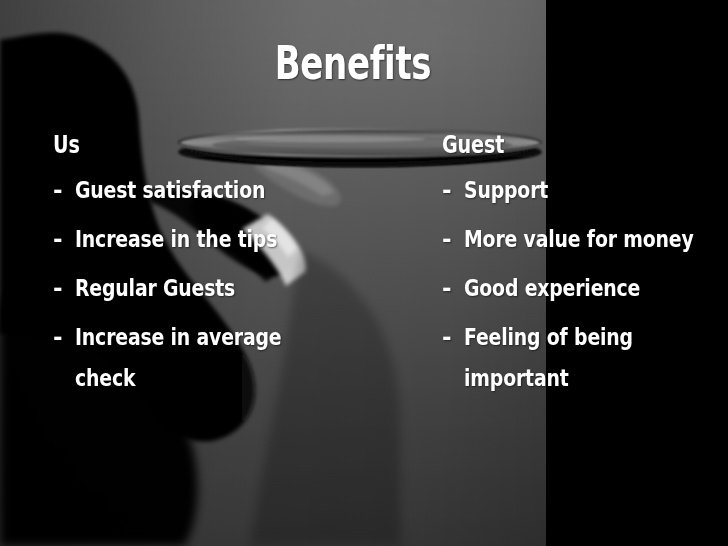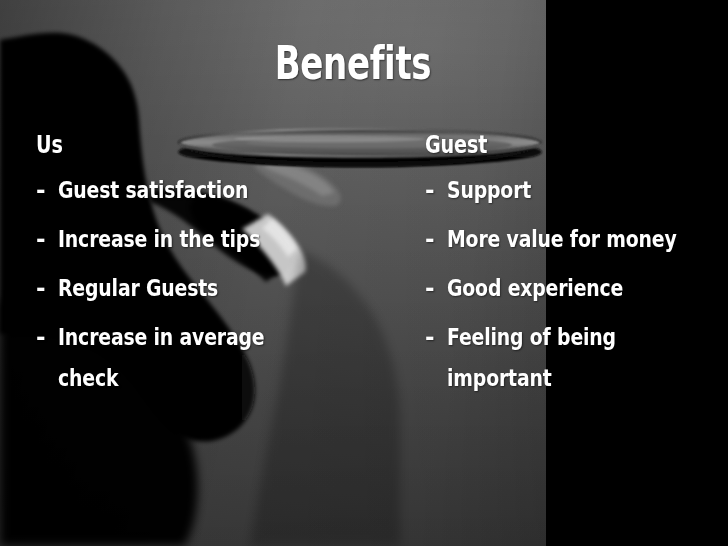--- a/index.html
+++ b/index.html
@@ -66,20 +66,21 @@
     transform: scaleX(0.74);
     transform-origin: 50% 50%;
     text-shadow: 1px 1px 2px rgba(0,0,0,0.55);
     white-space: nowrap;
   }
 
   .column {
     position: absolute;
     top: 130px;
     color: #ffffff;
+    margin-left: 17px;
   }
   .column.left  { left: 36px;  width: 348px; }
   .column.right { left: 425px; width: 322px; }
 
   .col-heading {
     font-family: "DejaVu Sans", sans-serif;
     font-weight: 700;
     font-size: 24px;
     line-height: 30px;
     letter-spacing: -0.2px;

